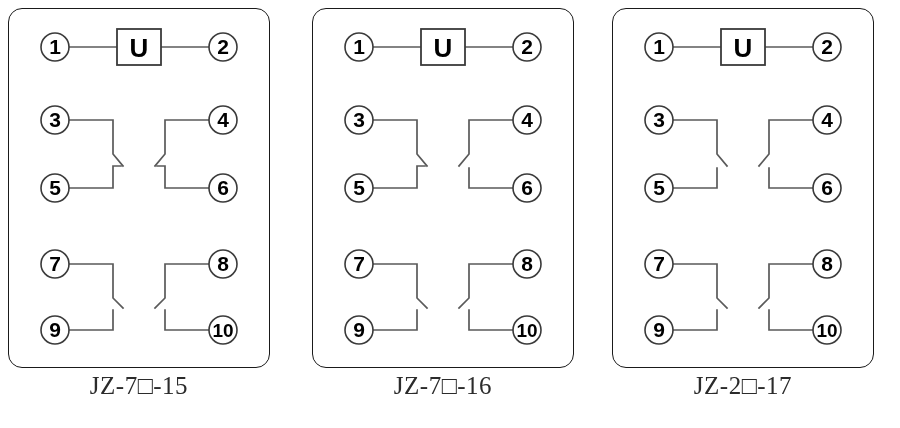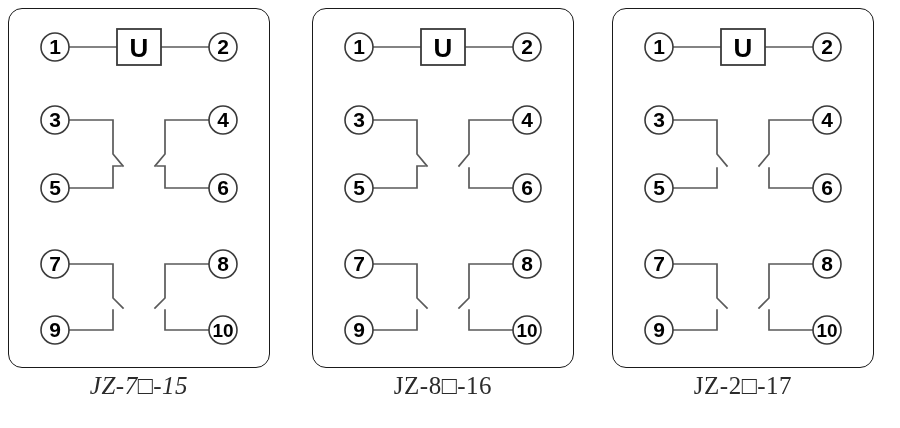--- a/index.html
+++ b/index.html
@@ -101,21 +101,21 @@
         <g>
           <circle cx="47" cy="322" r="14" class="circ"></circle>
           <text x="47" y="329" text-anchor="middle" class="term-num">9</text>
         </g>
         <g>
           <circle cx="215" cy="322" r="14" class="circ"></circle>
           <text x="215" y="329" text-anchor="middle" class="term-num small">10</text>
         </g>
       </svg>
     </div>
-    <div class="caption" style="left: 8px; font-style: italic;">JZ-7□-15</div>
+    <div class="caption" style="left: 8px;">JZ-7□-15</div>
     <div class="panel" style="left: 312px;">
       <div class="panel-border"></div>
       <svg class="panel-svg" viewBox="0 0 262 360">
         <path d="M61,39 H109" class="wire"></path>
         <path d="M153,39 H201" class="wire"></path>
         <rect x="109" y="21" width="44" height="36" class="coilbox"></rect>
         <text x="131" y="49" text-anchor="middle" class="coil-letter">U</text>
         <g>
           <circle cx="47" cy="39" r="14" class="circ"></circle>
           <text x="47" y="46" text-anchor="middle" class="term-num">1</text>
@@ -159,21 +159,21 @@
         <g>
           <circle cx="47" cy="322" r="14" class="circ"></circle>
           <text x="47" y="329" text-anchor="middle" class="term-num">9</text>
         </g>
         <g>
           <circle cx="215" cy="322" r="14" class="circ"></circle>
           <text x="215" y="329" text-anchor="middle" class="term-num small">10</text>
         </g>
       </svg>
     </div>
-    <div class="caption" style="left: 312px;">JZ-8□-16</div>
+    <div class="caption" style="left: 312px;">JZ-7□-16</div>
     <div class="panel" style="left: 612px;">
       <div class="panel-border"></div>
       <svg class="panel-svg" viewBox="0 0 262 360">
         <path d="M61,39 H109" class="wire"></path>
         <path d="M153,39 H201" class="wire"></path>
         <rect x="109" y="21" width="44" height="36" class="coilbox"></rect>
         <text x="131" y="49" text-anchor="middle" class="coil-letter">U</text>
         <g>
           <circle cx="47" cy="39" r="14" class="circ"></circle>
           <text x="47" y="46" text-anchor="middle" class="term-num">1</text>

